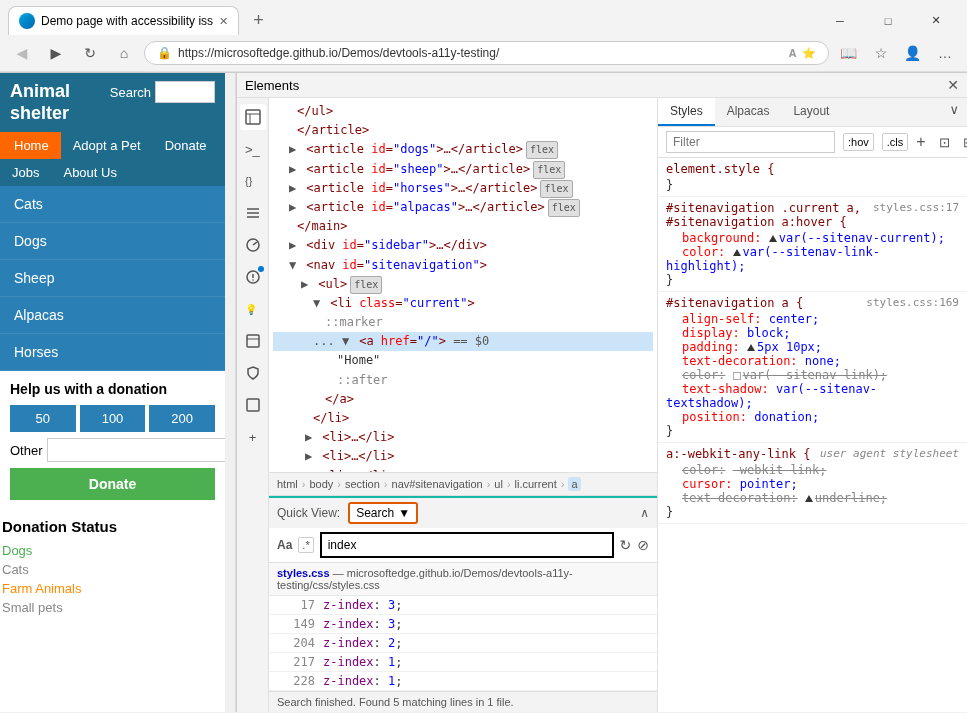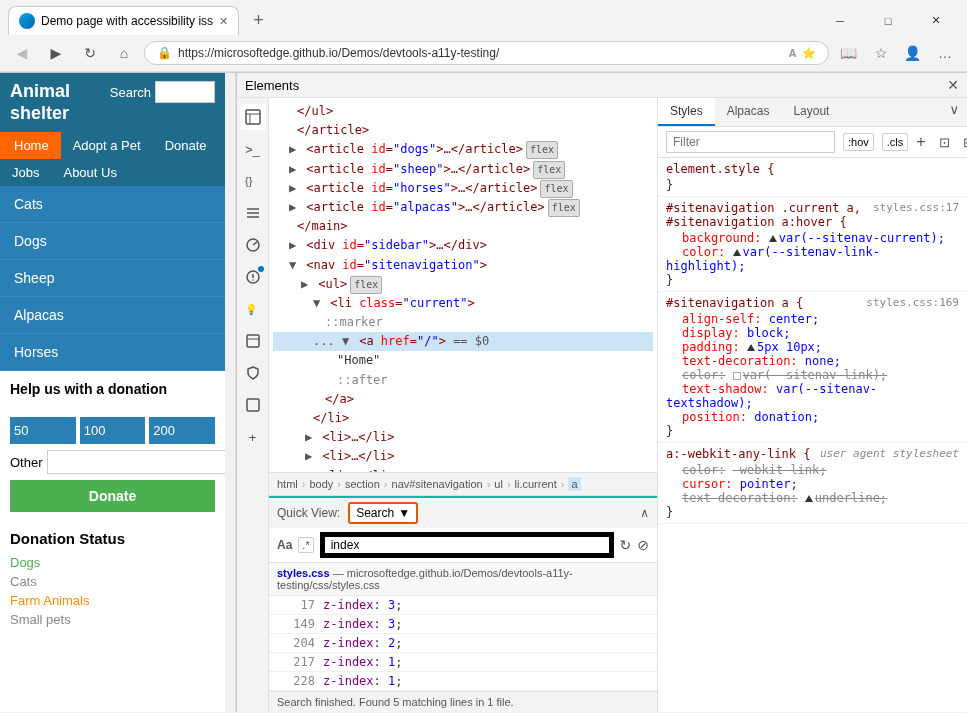--- a/index.html
+++ b/index.html
@@ -34,26 +34,26 @@
     .demo-search-label { font-size: 13px; }
     .demo-search-input { width: 60px; height: 22px; border: 1px solid #ccc; background: white; }
     .demo-nav { display: flex; flex-wrap: wrap; background: #1e6b8c; flex-shrink: 0; }
     .demo-nav-item { padding: 6px 12px; color: white; font-size: 13px; cursor: pointer; }
     .demo-nav-item.active { background: #ff6600; padding-left: 14px; }
     .demo-animals { display: flex; flex-direction: column; flex-shrink: 0; }
     .demo-animal-item { padding: 10px 14px; background: #2a7fb5; color: white; font-size: 14px; border-bottom: 1px solid rgba(255,255,255,0.1); cursor: pointer; }
     .demo-donation { padding: 10px; flex-shrink: 0; }
     .demo-donation-title { font-size: 14px; font-weight: bold; margin-bottom: 8px; }
     .demo-amounts { display: flex; gap: 4px; margin-bottom: 6px; }
-    .demo-amount-btn { flex: 1; padding: 6px 4px; background: #2a7fb5; color: white; border: none; cursor: pointer; font-size: 13px; text-align: left; margin-top: 12px; }
+    .demo-amount-btn { flex: 1; padding: 6px 4px; background: #2a7fb5; color: white; border: none; cursor: pointer; font-size: 13px; text-align: center; }
     .demo-other { display: flex; gap: 4px; margin-bottom: 6px; align-items: center; }
     .demo-other-label { font-size: 13px; }
     .demo-other-input { flex: 1; height: 24px; border: 1px solid #ccc; }
     .demo-donate-btn { width: 100%; padding: 8px; background: #4caf50; color: white; border: none; cursor: pointer; font-size: 14px; font-weight: bold; }
-    .demo-status { padding: 8px 10px; flex-shrink: 0; }
+    .demo-status { padding: 8px 2px; flex-shrink: 0; }
     .demo-status-title { font-size: 15px; font-weight: bold; margin-bottom: 8px; }
     .demo-status-item { font-size: 13px; margin-bottom: 4px; cursor: pointer; }
     .demo-status-item.green { color: #4caf50; }
     .demo-status-item.gray { color: #888; }
     .demo-status-item.orange { color: #ff8c00; }
     .demo-scrollbar { width: 10px; background: #f0f0f0; }
     .demo-page-inner { display: flex; flex: 1; overflow: hidden; }
     .demo-page-content { flex: 1; overflow: hidden; }
 
     
@@ -87,21 +87,21 @@
     .quick-view-bar { display: flex; align-items: center; padding: 4px 8px; background: #f3f3f3; border-top: 2px solid #14b8a6; font-size: 12px; flex-shrink: 0; }
     .quick-view-label { color: #555; margin-right: 8px; }
     .quick-view-dropdown { display: flex; align-items: center; background: white; border: 2px solid #e05800; border-radius: 3px; padding: 2px 6px; cursor: pointer; gap: 4px; }
     .quick-view-expand { margin-left: auto; cursor: pointer; color: #555; }
 
     
     .search-panel { display: flex; flex-direction: column; flex-shrink: 0; }
     .search-input-row { display: flex; align-items: center; padding: 4px 8px; gap: 6px; border-bottom: 1px solid #e0e0e0; }
     .search-aa { font-size: 12px; font-weight: bold; color: #555; }
     .search-regex { font-size: 11px; color: #555; border: 1px solid #ccc; padding: 1px 3px; border-radius: 2px; cursor: pointer; }
-    .search-field { flex: 1; height: 26px; border: 5px solid #000000; padding: 0 6px; font-size: 12px; background: white; }
+    .search-field { flex: 1; height: 26px; border: 2px solid #000000; padding: 0 6px; font-size: 12px; background: white; }
     .search-refresh { background: none; border: none; cursor: pointer; color: #555; font-size: 14px; }
     .search-clear { background: none; border: none; cursor: pointer; color: #555; font-size: 14px; }
 
     
     .results-panel { flex: 1; overflow: auto; }
     .result-file { padding: 4px 8px; background: #f8f8f8; border-bottom: 1px solid #e8e8e8; font-size: 11px; }
     .result-file-path { color: #555; }
     .result-file-name { color: #0000cc; font-weight: bold; }
     .result-row { display: flex; padding: 2px 8px 2px 16px; font-family: Consolas, monospace; font-size: 12px; border-bottom: 1px solid #f0f0f0; cursor: pointer; align-items: center; }
     .result-linenum { color: #888; width: 30px; text-align: right; margin-right: 8px; flex-shrink: 0; }

